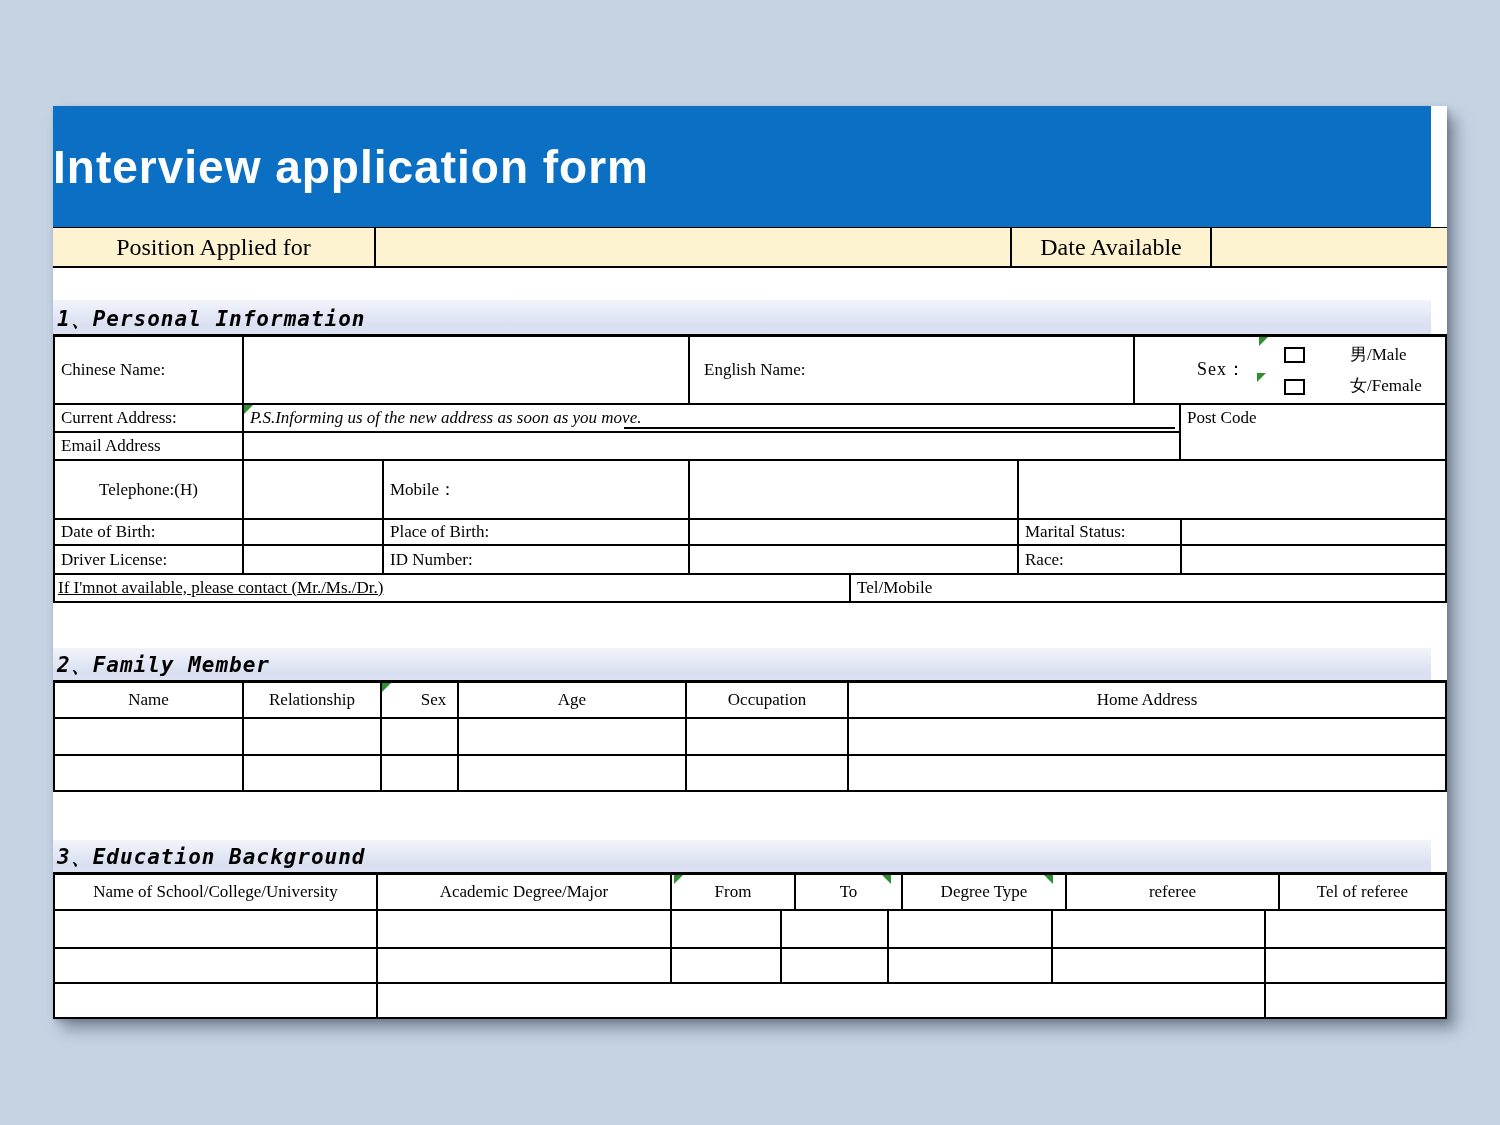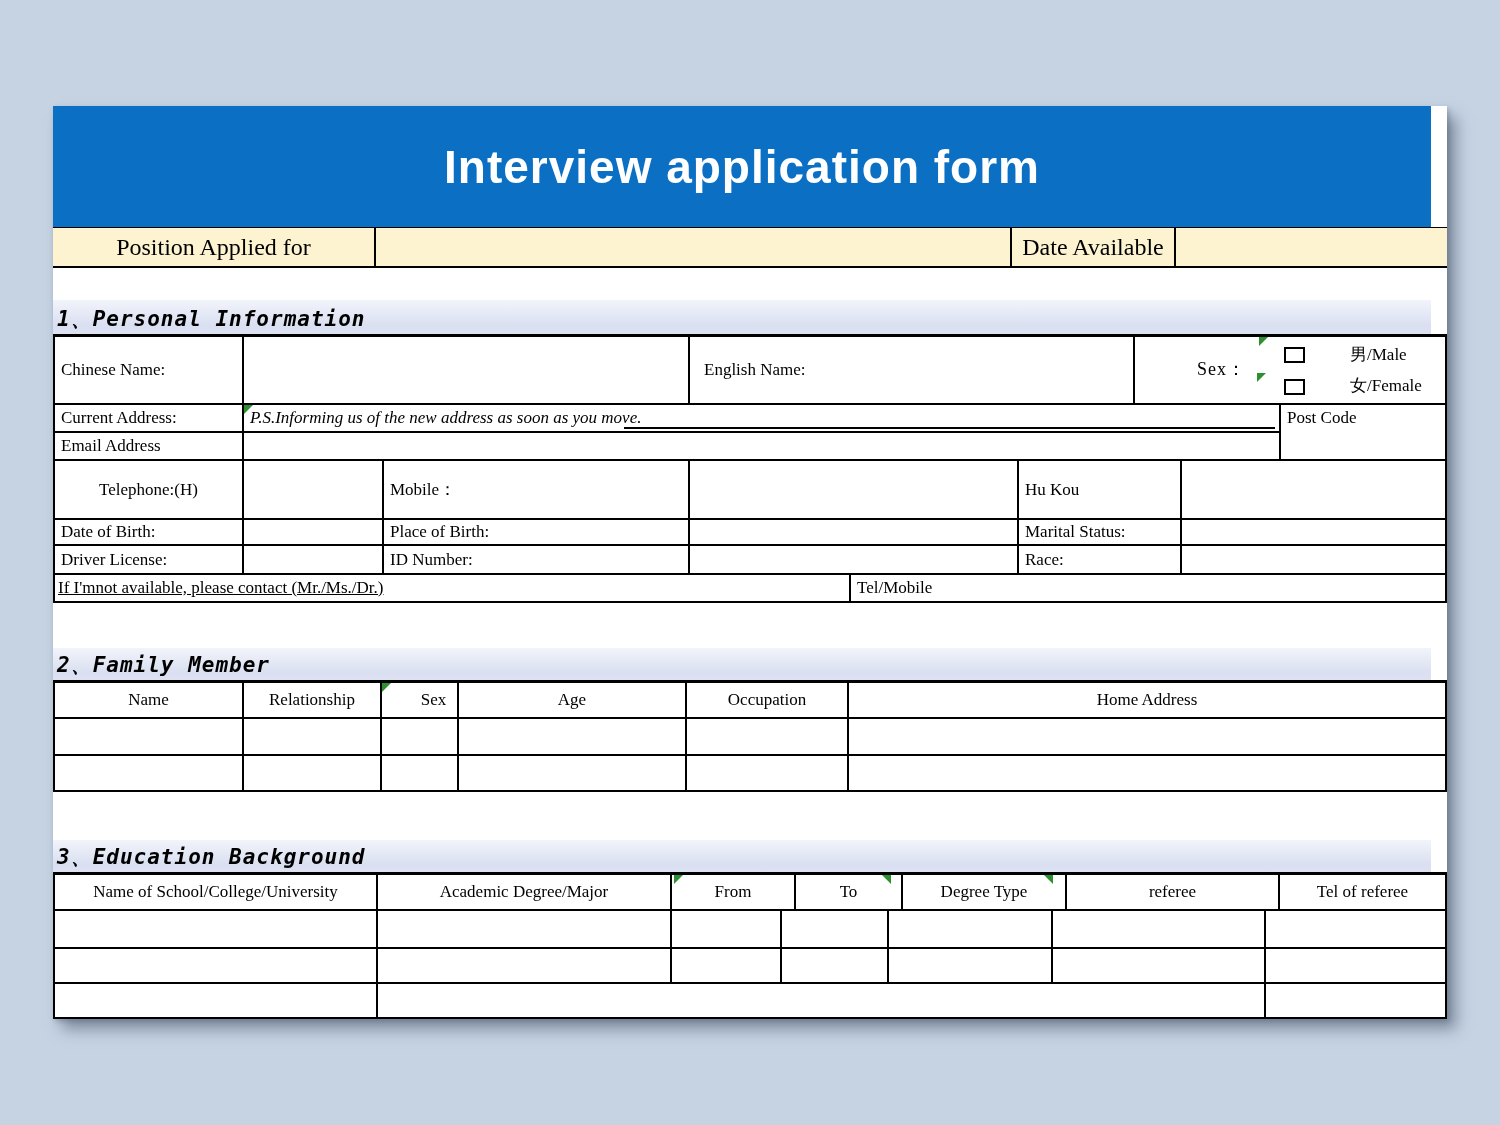--- a/index.html
+++ b/index.html
@@ -2,21 +2,21 @@
 <html><head>
 <meta charset="utf-8">
 <style>
   html,body{margin:0;padding:0;}
   body{width:1500px;height:1125px;background:#c5d3e3;position:relative;overflow:hidden;
        font-family:"Liberation Serif",serif;}
   .form{position:absolute;left:53px;top:106px;width:1394px;height:912px;background:#ffffff;
         box-shadow:9px 11px 14px rgba(70,82,102,.55), 2px 3px 5px rgba(70,82,102,.35);}
   
   .blue{position:absolute;top:0;left:0;right:16px;height:121px;background:#0b70c4;
-        display:flex;align-items:center;justify-content:center;}
+        display:flex;align-items:center;}
   .title{color:#fff;font-family:"Liberation Sans",sans-serif;font-weight:800;font-size:46px;letter-spacing:1px;}
   
   .posrow{position:absolute;top:121px;left:0;right:0;height:41px;background:#fdf3d1;
           border-top:1px solid #000;border-bottom:2px solid #000;box-sizing:border-box;display:flex;}
   .posrow .c{font-size:24px;}
   
   .band{position:absolute;left:0;right:16px;height:32px;
         background:linear-gradient(180deg,#f2f4fb 0%,#dae0f1 75%,#dce2f2 100%);
         display:flex;align-items:flex-end;padding:0 0 1px 4px;box-sizing:border-box;}
   .band .h{font-family:"DejaVu Sans Mono",monospace;font-style:italic;font-weight:bold;
@@ -53,21 +53,21 @@
 
 <div class="form">
 
   <div class="blue">
     <div class="title">Interview application form</div>
   </div>
 
   <div class="posrow">
     <div class="c first center cream" style="width:321px;">Position Applied for</div>
     <div class="c cream grow" style="width:636px;flex:none;"></div>
-    <div class="c center cream" style="width:164px;">Date Available</div>
+    <div class="c center cream" style="width:200px;">Date Available</div>
     <div class="c cream grow"></div>
   </div>
 
   <div class="band" id="band1">
     <span class="h">1、Personal Information</span>
   </div>
 
   <div class="tbl" id="t1">
 
     <div class="r first" style="height:66px;">
@@ -83,21 +83,21 @@
         <span class="ckb" style="left:149px;top:10px;"></span>
         <span class="ckb" style="left:149px;top:42px;"></span>
         <div class="sexlbls">
           <div>男/Male</div>
           <div>女/Female</div>
         </div>
       </div>
     </div>
 
     <div class="r" style="height:56px;">
-      <div class="subcol" style="width:1224px;">
+      <div class="subcol" style="width:1124px;">
         <div class="subrow" style="height:28px;border-bottom:2px solid #000;">
           <div class="c first" style="width:187px;height:26px;">Current Address:</div>
           <div class="c grow ital" style="height:26px;">
             <span class="wedge" style="left:0;top:0;"></span>
             <span>P.S.Informing us of the new address as soon as you move.</span>
             <span class="blankline"></span>
           </div>
         </div>
         <div class="subrow" style="height:26px;">
           <div class="c first" style="width:187px;height:26px;">Email Address</div>
@@ -109,23 +109,20 @@
       </div>
     </div>
 
     <div class="r" style="height:59px;">
       <div class="c first center" style="width:187px;">Telephone:(H)</div>
       <div class="c" style="width:140px;"></div>
       <div class="c" style="width:306px;align-items:center;">
         <span>Mobile：</span>
       </div>
       <div class="c" style="width:329px;"></div>
-      <div class="c" style="width:163px;">
-        <span>Hu Kou</span>
-      </div>
       <div class="c grow"></div>
     </div>
 
     <div class="r" style="height:26px;">
       <div class="c first" style="width:187px;">Date of Birth:</div>
       <div class="c" style="width:140px;"></div>
       <div class="c" style="width:306px;">Place of Birth:</div>
       <div class="c" style="width:329px;"></div>
       <div class="c" style="width:163px;">Marital Status:</div>
       <div class="c grow"></div>

